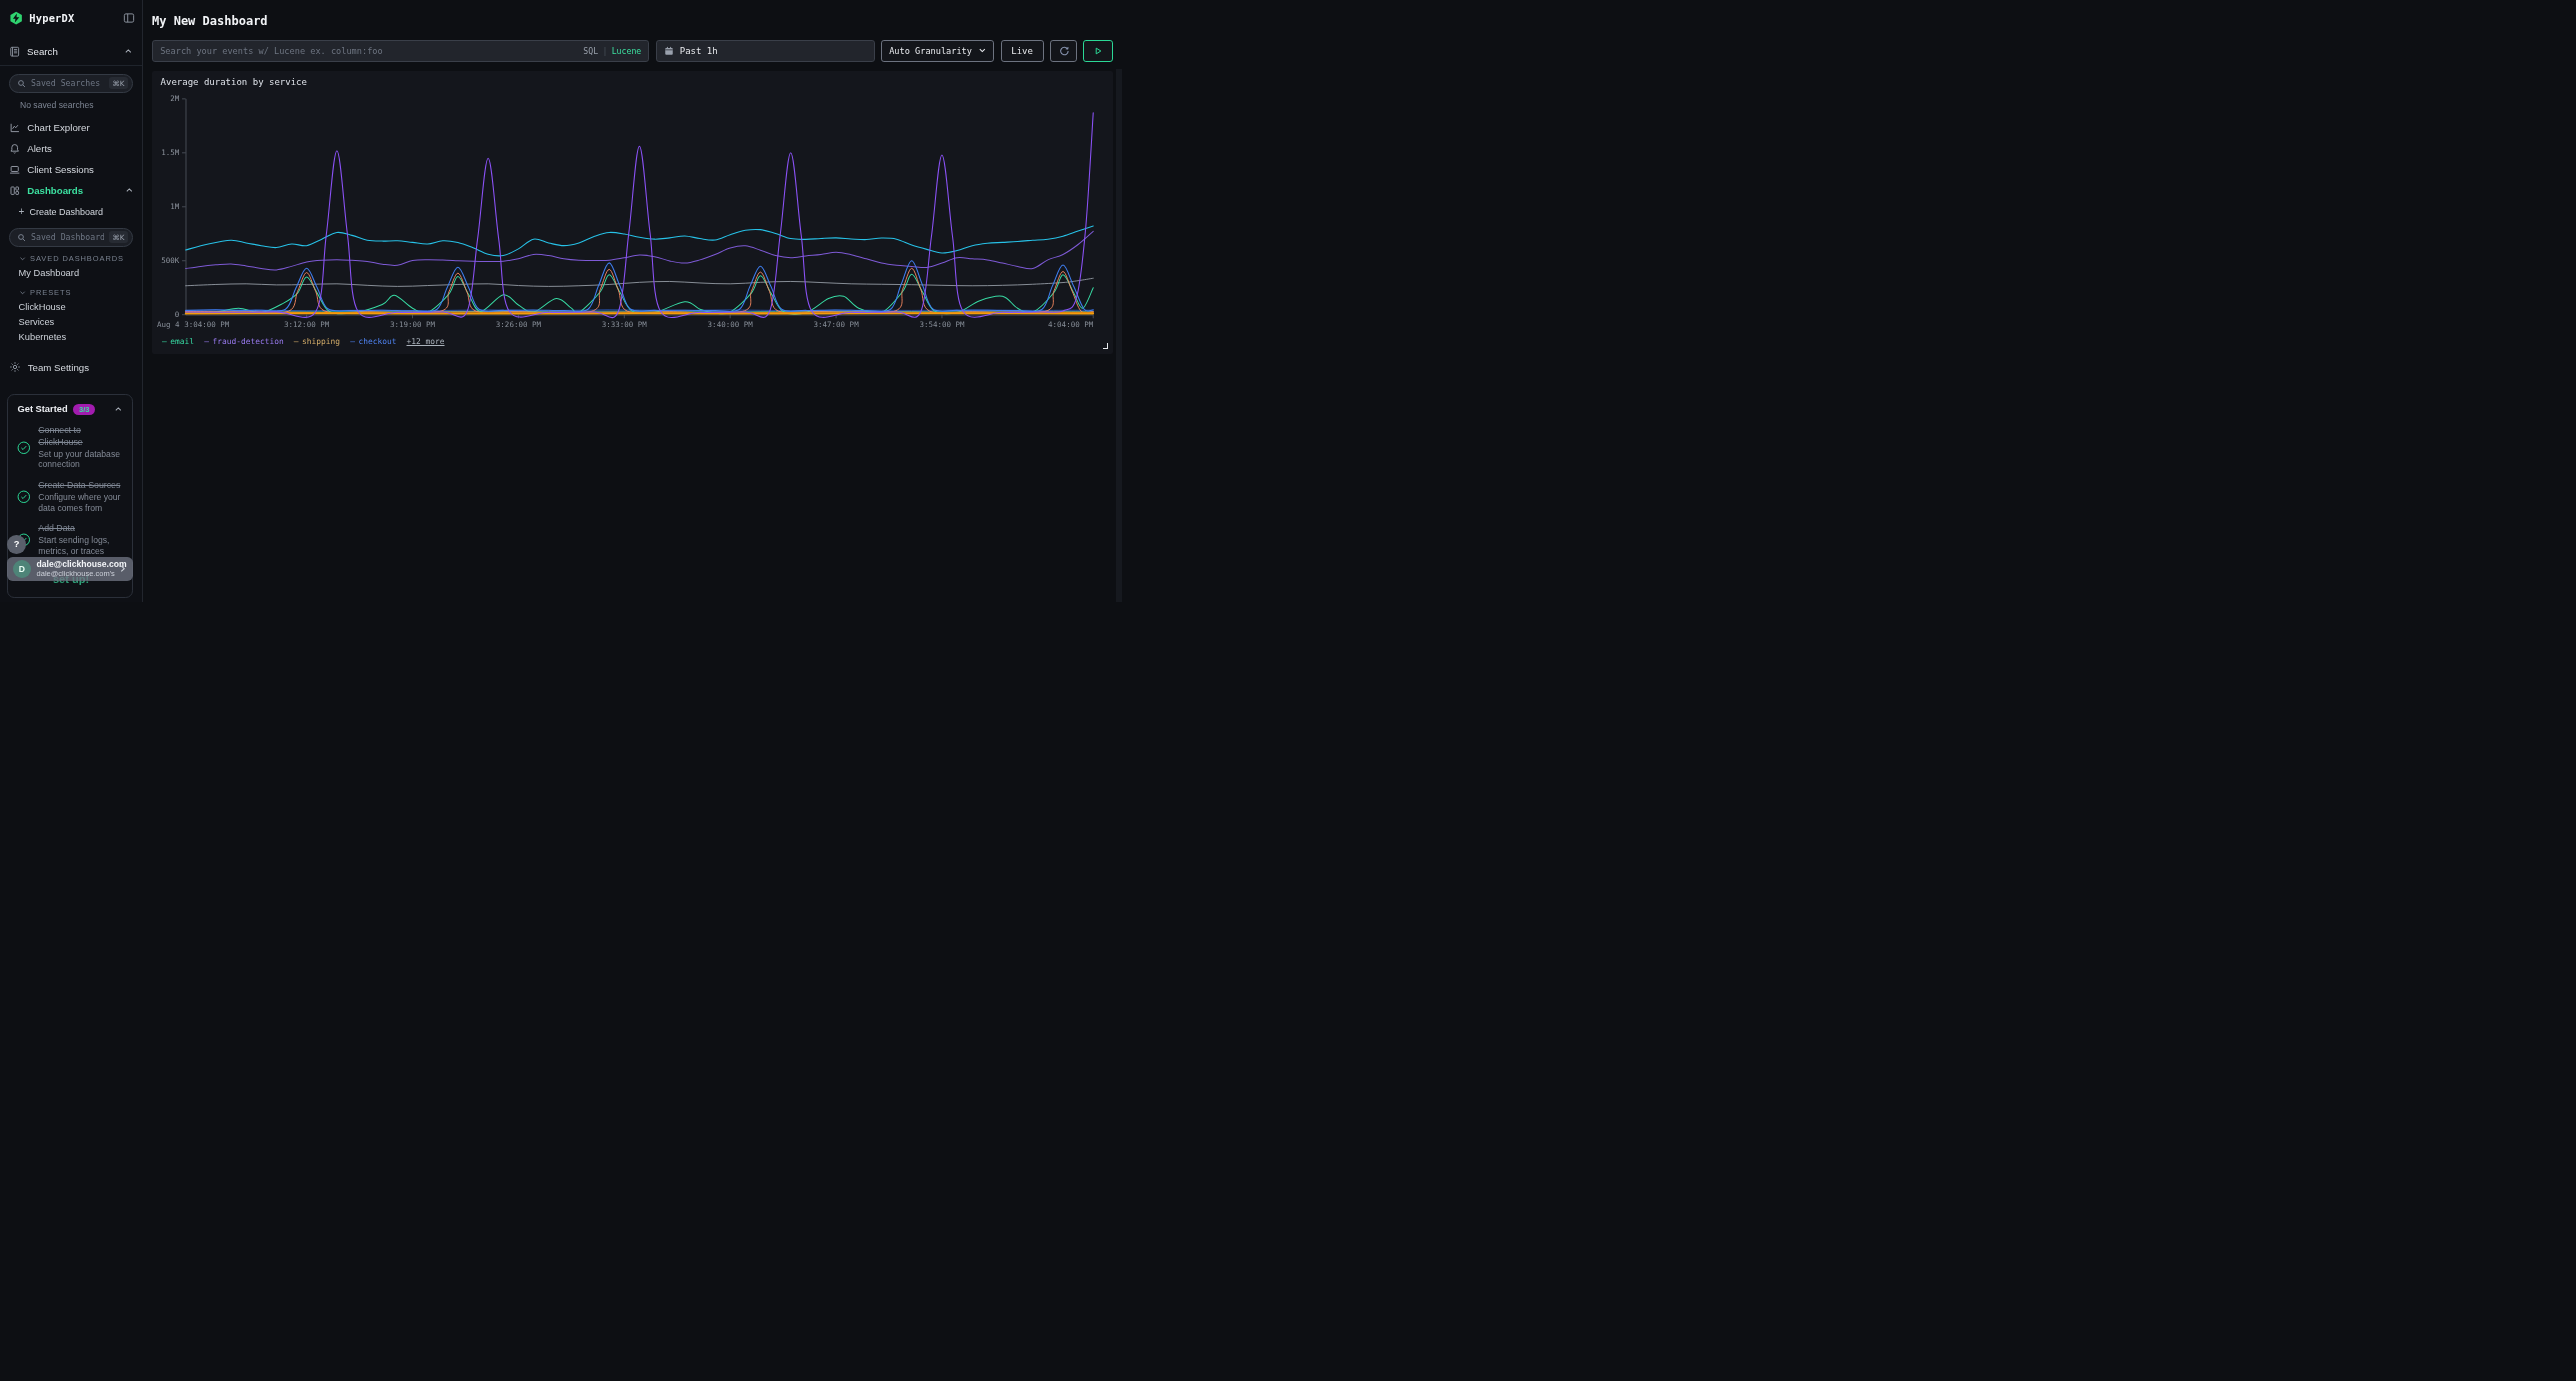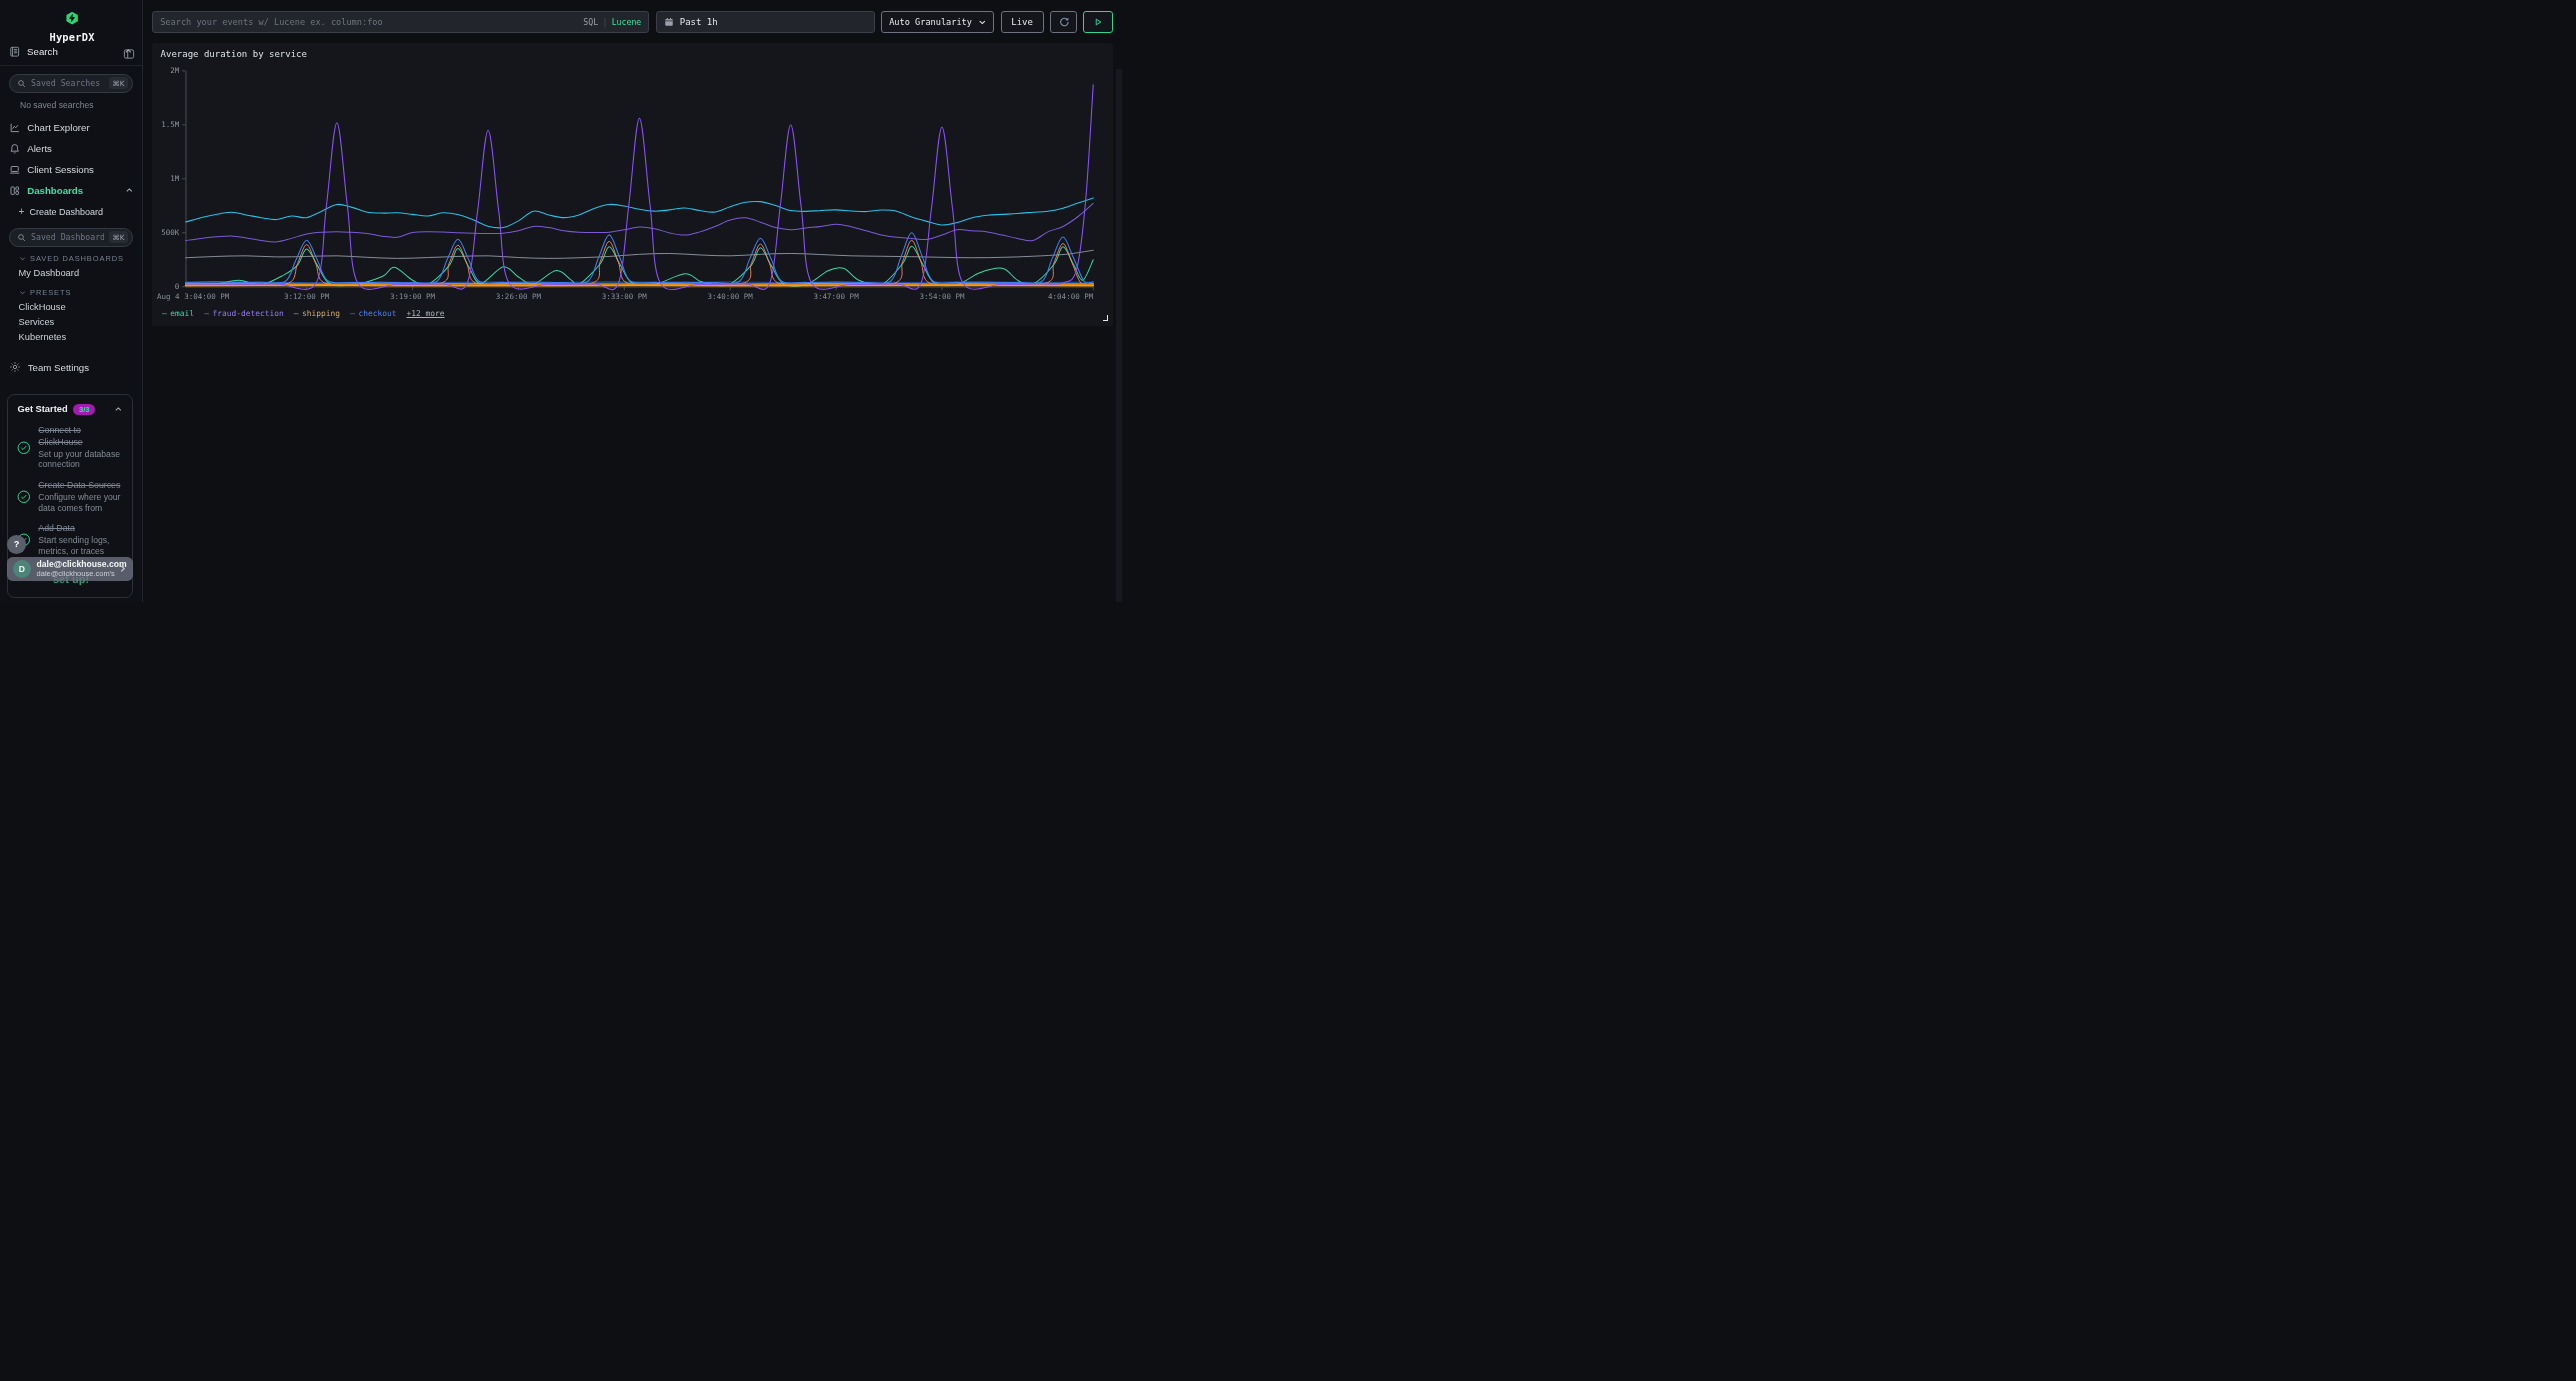--- a/index.html
+++ b/index.html
@@ -2,21 +2,21 @@
 <html style="font-size:11.4px"><head>
 <meta charset="utf-8">
 <style>
   * { margin:0; padding:0; box-sizing:border-box; }
   html,body { width:1122px; height:602px; overflow:hidden; }
   body { background:#0d0f13; font-family:"Liberation Sans", sans-serif; color:#e8eaee; position:relative; }
 
   
   .sidebar { position:absolute; left:0; top:0; bottom:0; width:143px; background:#0e1015; border-right:0.7px solid #22262e; z-index:3; }
   .top-section { position:absolute; top:0; left:0; right:0; height:66px; border-bottom:0.7px solid #1f242c; }
-  .logo-row { position:absolute; top:10.7px; left:9.3px; right:7.2px; display:flex; align-items:center; gap:5.7px;flex-direction:column; }
+  .logo-row { position:absolute; top:10.7px; left:9.3px; right:7.2px; display:flex; align-items:center; gap:5.7px; }
   .logo-text { font-family:"DejaVu Sans Mono", monospace; font-weight:bold; font-size:10.4px; color:#f4f6f9; letter-spacing:0.2px; }
   .collapse-btn { margin-left:auto; cursor:pointer; display:flex; }
   .search-row { position:absolute; top:46px; left:9.3px; right:9.3px; display:flex; align-items:center; gap:6.4px; }
   .search-row .lbl { font-size:9.7px; font-weight:500; color:#e3e6eb; }
   .search-row .chev { margin-left:auto; display:flex; }
 
   .pill { position:absolute; left:8.6px; right:9.3px; height:18.6px; background:#1c1f26; border:0.7px solid #343a44; border-radius:9.3px; display:flex; align-items:center; gap:5px; padding:0 3.6px 0 7.2px; }
   .pill .ph { font-family:"DejaVu Sans Mono", monospace; font-size:8.2px; color:#6e7684; flex:1; white-space:nowrap; overflow:hidden; }
   .kbd { font-family:"DejaVu Sans", sans-serif; font-size:7.2px; color:#9aa1ad; background:#272b33; border-radius:2.9px; padding:1.4px 3.6px; }
 
@@ -284,20 +284,21 @@
     </span>
     <span>
       <svg class="ic" width="9.3" height="9.3" viewBox="0 0 12 12" fill="none" stroke="#d0d4dc" stroke-width="1.4">
           <polyline points="4.2,2.5 8,6 4.2,9.5"></polyline>
         </svg>
     </span>
   </div>
 </aside>
 
 <main class="main">
+  <h1 class="page-title">My New Dashboard</h1>
 
   <div class="toolbar">
     <div class="tb-box search-box">
       <span class="search-ph">Search your events w/ Lucene ex. column:foo</span>
       <span class="sql-lucene">
         <span class="sql-lbl">SQL</span>
         <span class="sep">|</span>
         <span class="lucene-lbl">Lucene</span>
       </span>
     </div>

